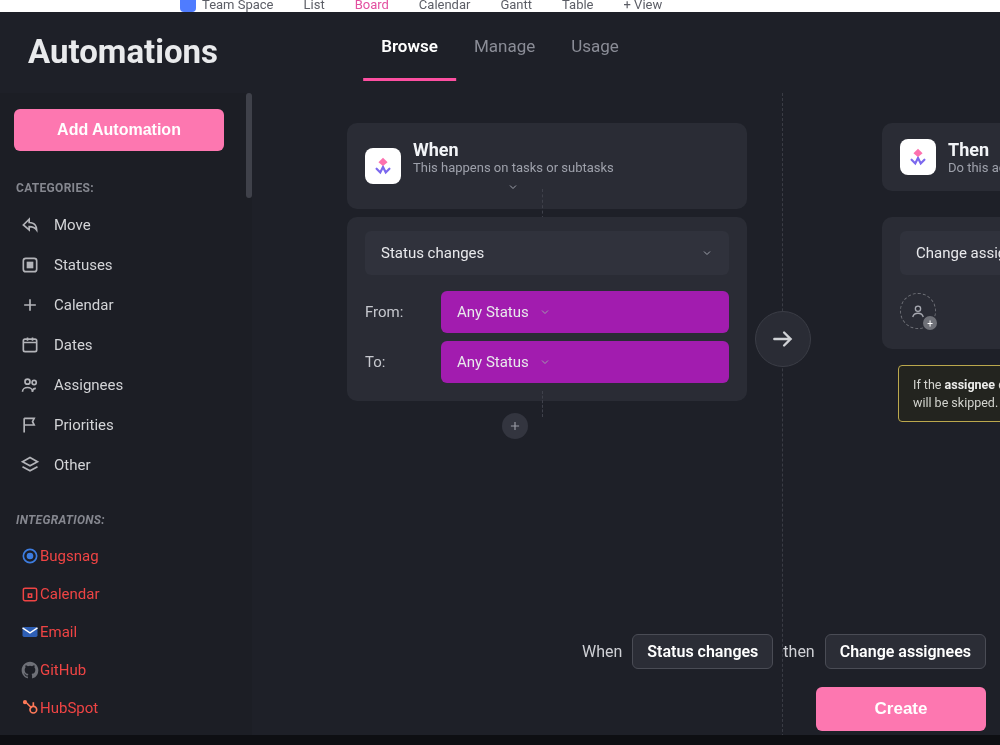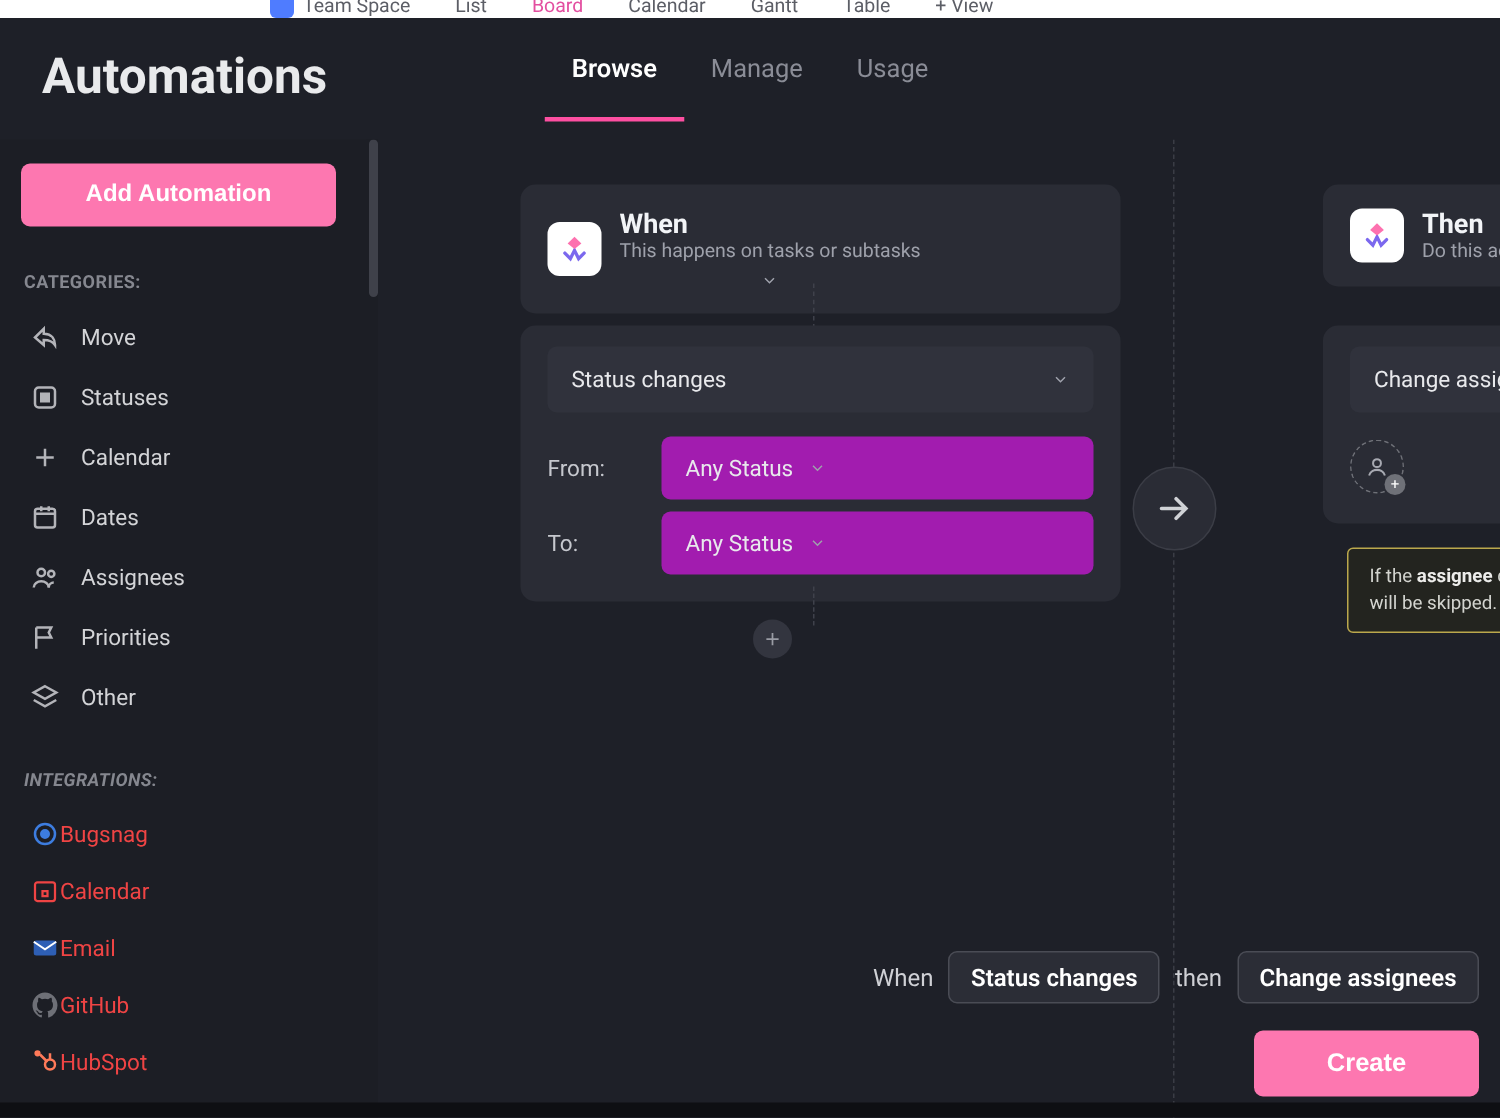--- a/index.html
+++ b/index.html
@@ -358,21 +358,21 @@
 .create-btn {
   position:absolute;
   right:14px;
   bottom:14px;
   background:#fd77b0;
   color:#fff;
   font-weight:700;
   font-size:17px;
   border:none;
   border-radius:6px;
-  width:150px;
+  width:170px;
   height:44px;
   cursor:pointer;
 }
 
 .connector-v {
   position:absolute;
   left:290px;
   top:96px;
   width:0;
   height:30px;

